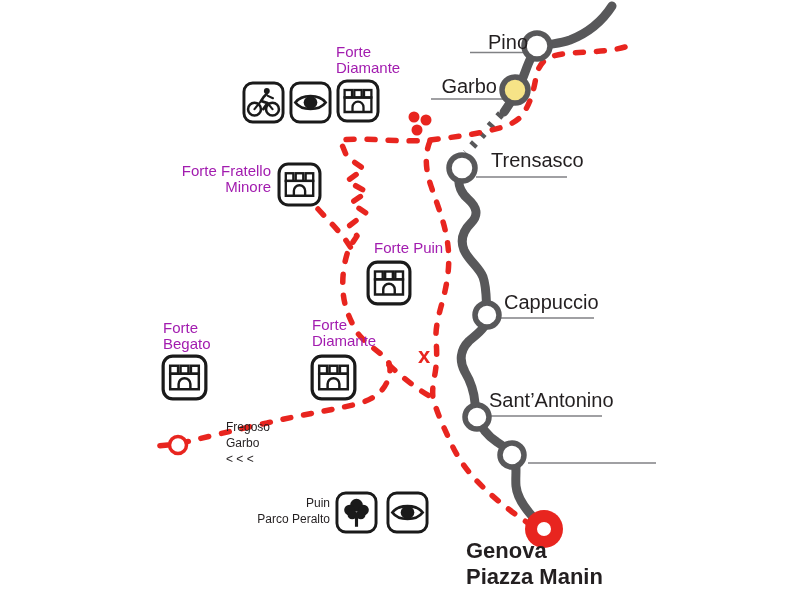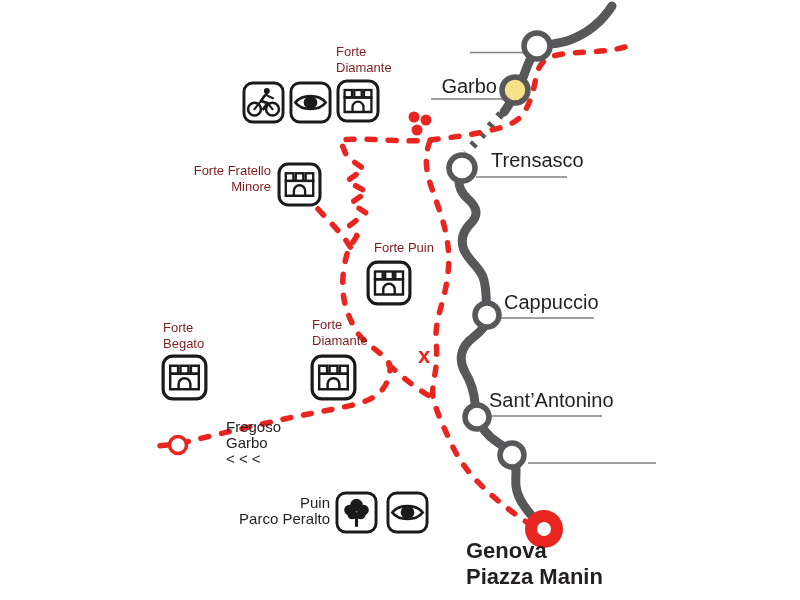--- a/index.html
+++ b/index.html
@@ -3,22 +3,22 @@
 <meta charset="utf-8">
 <style>
   html,body{margin:0;padding:0;background:#ffffff;}
   .map-root{
     position:relative;width:800px;height:600px;background:#ffffff;overflow:hidden;
     font-family:"Liberation Sans","DejaVu Sans",sans-serif;color:#231f20;
   }
   .map-svg{position:absolute;left:0;top:0;}
   .lbl{position:absolute;white-space:nowrap;}
   .station-lbl{font-size:20px;line-height:22px;color:#231f20;text-align:center;}
-  .fort-lbl{font-size:13px;line-height:16px;color:#7f1d1d;}
-  .note-lbl{font-size:15px;line-height:16px;color:#231f20;}
+  .fort-lbl{font-size:15px;line-height:16px;color:#a21caf;}
+  .note-lbl{font-size:12px;line-height:16px;color:#231f20;}
   .terminus-lbl{font-size:22px;line-height:26px;font-weight:bold;color:#231f20;}
   .x-marker{position:absolute;font-size:22px;line-height:22px;font-weight:bold;color:#e8251f;}
   .ra{text-align:right;}
 </style>
 </head>
 <body>
 
 <div class="map-root">
 
   <svg class="map-svg" width="800" height="600" viewBox="0 0 800 600">
@@ -103,20 +103,21 @@
     <use href="#icon-eye" x="289" y="81" width="43" height="43"></use>
     <use href="#icon-castle" x="336" y="79" width="44" height="44"></use>
     <use href="#icon-castle" x="277" y="162" width="45" height="45"></use>
     <use href="#icon-castle" x="366" y="260" width="46" height="46"></use>
     <use href="#icon-castle" x="161" y="354" width="47" height="47"></use>
     <use href="#icon-castle" x="310" y="354" width="47" height="47"></use>
     <use href="#icon-tree" x="335" y="491" width="43" height="43"></use>
     <use href="#icon-eye" x="386" y="491" width="43" height="43"></use>
   </svg>
 
+  <div class="lbl station-lbl ra" style="left:430px;top:31px;width:98px;">Pino</div>
   <div class="lbl station-lbl ra" style="left:400px;top:75px;width:97px;">Garbo</div>
   <div class="lbl station-lbl" style="left:491px;top:149px;">Trensasco</div>
   <div class="lbl station-lbl" style="left:504px;top:291px;">Cappuccio</div>
   <div class="lbl station-lbl" style="left:489px;top:389px;">Sant’Antonino</div>
 
   <div class="lbl terminus-lbl" style="left:466px;top:538px;">
     <div>Genova</div>
     <div>Piazza Manin</div>
   </div>
 

